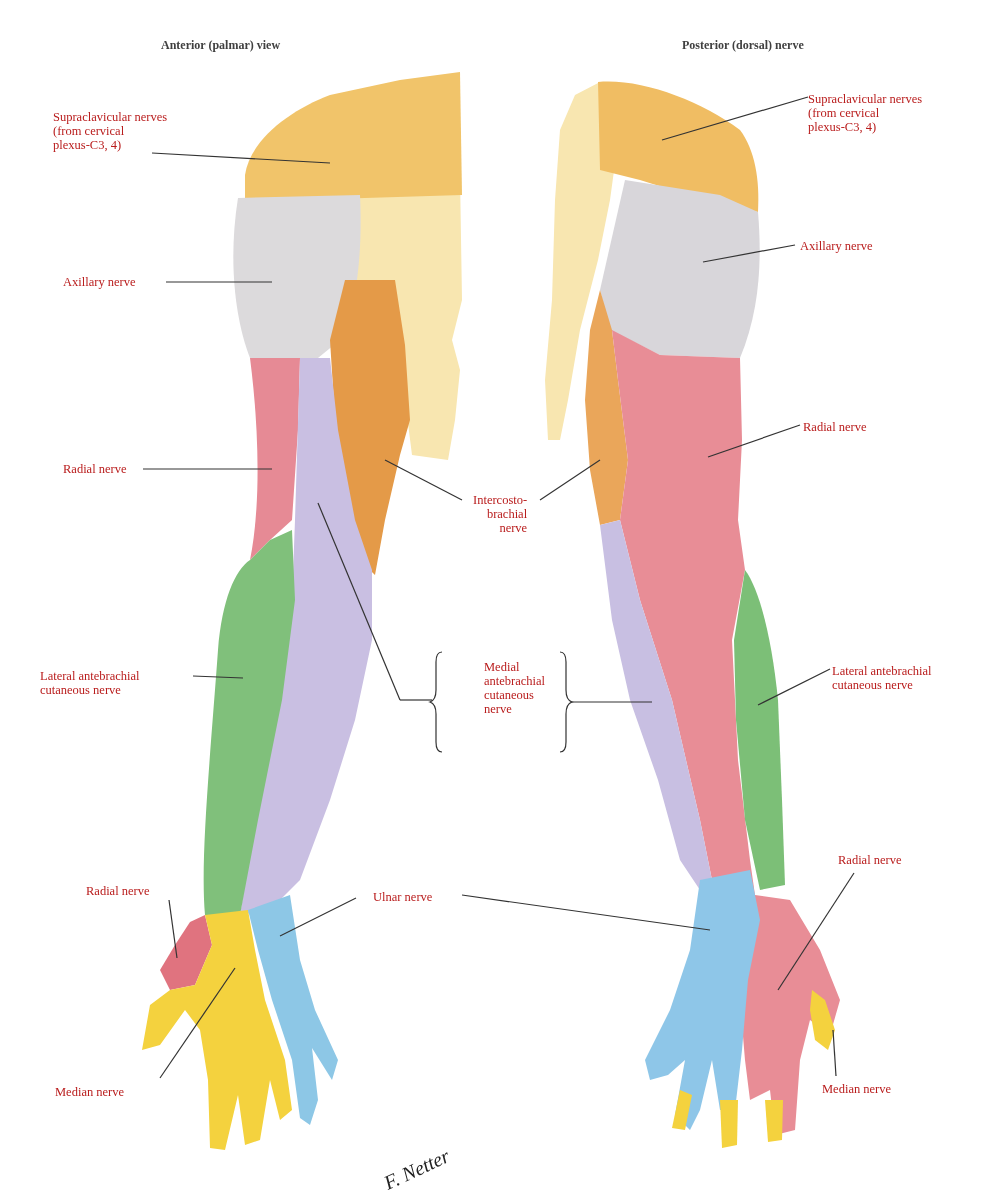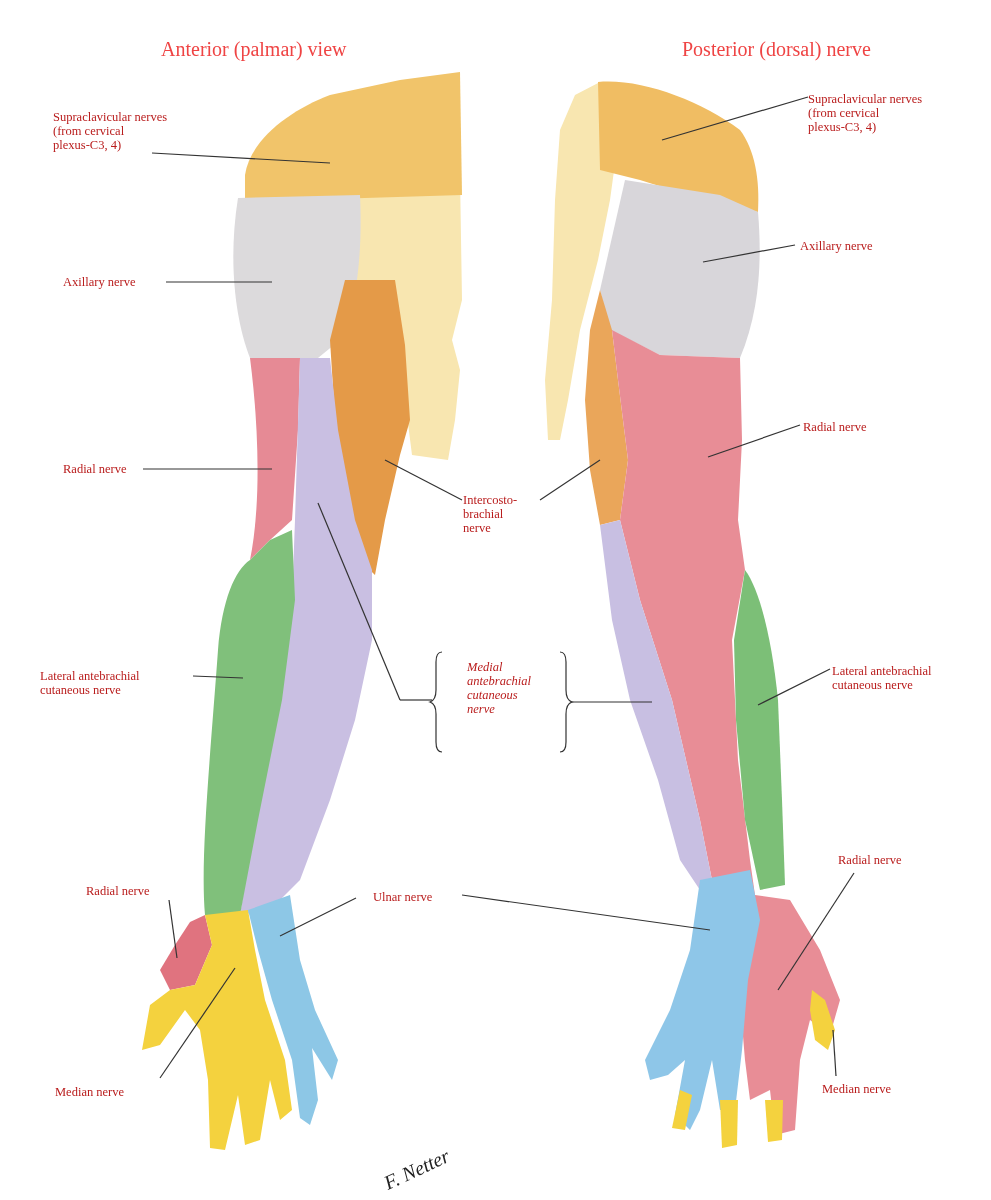--- a/index.html
+++ b/index.html
@@ -1,19 +1,19 @@
 <!DOCTYPE html>
 <html><head>
 <meta charset="utf-8">
 <style>
   html,body{margin:0;padding:0;background:#ffffff;}
   body{width:991px;height:1200px;position:relative;overflow:hidden;font-family:"Liberation Sans",sans-serif;}
   .stage{position:absolute;left:0;top:0;width:991px;height:1200px;}
   svg.art{position:absolute;left:0;top:0;width:991px;height:1200px;}
-  .title{position:absolute;font-family:"Liberation Serif",serif;font-weight:normal;font-size:20px;color:#ef4444;white-space:nowrap;}
+  .title{position:absolute;font-family:"Liberation Serif",serif;font-weight:bold;font-size:12px;color:#404040;white-space:nowrap;}
   .lbl{position:absolute;font-family:"Liberation Serif",serif;font-size:12.5px;line-height:14px;color:#b91c1c;white-space:pre-line;}
   .sig{position:absolute;font-family:"Liberation Serif",serif;font-style:italic;font-size:20px;color:#222;transform:rotate(-25deg);}
 </style>
 </head>
 <body>
 
 <div class="stage">
 
   <svg class="art" viewBox="0 0 991 1200">
 
@@ -98,24 +98,24 @@
   <div class="lbl" style="left:53px;top:110px;">Supraclavicular nerves
 (from cervical
 plexus-C3, 4)</div>
   <div class="lbl" style="left:63px;top:275px;">Axillary nerve</div>
   <div class="lbl" style="left:63px;top:462px;">Radial nerve</div>
   <div class="lbl" style="left:40px;top:669px;">Lateral antebrachial
 cutaneous nerve</div>
   <div class="lbl" style="left:86px;top:884px;">Radial nerve</div>
   <div class="lbl" style="left:55px;top:1085px;">Median nerve</div>
 
-  <div class="lbl" style="left:463px;top:493px;">Intercosto-
+  <div class="lbl" style="left:473px;top:493px;text-align:right;">Intercosto-
 brachial
 nerve</div>
-  <div class="lbl" style="left:467px;top:660px;font-style:italic;">Medial
+  <div class="lbl" style="left:484px;top:660px;">Medial
 antebrachial
 cutaneous
 nerve</div>
   <div class="lbl" style="left:373px;top:890px;text-align:center;">Ulnar nerve</div>
 
   <div class="lbl" style="left:808px;top:92px;">Supraclavicular nerves
 (from cervical
 plexus-C3, 4)</div>
   <div class="lbl" style="left:800px;top:239px;">Axillary nerve</div>
   <div class="lbl" style="left:803px;top:420px;">Radial nerve</div>

